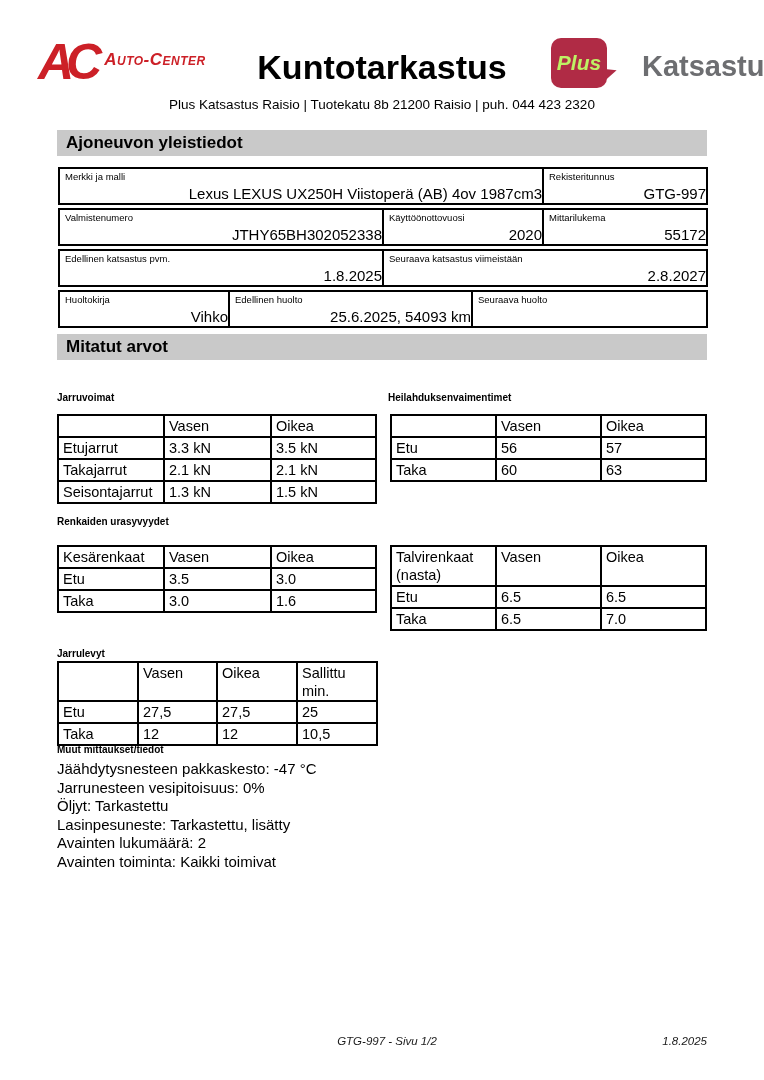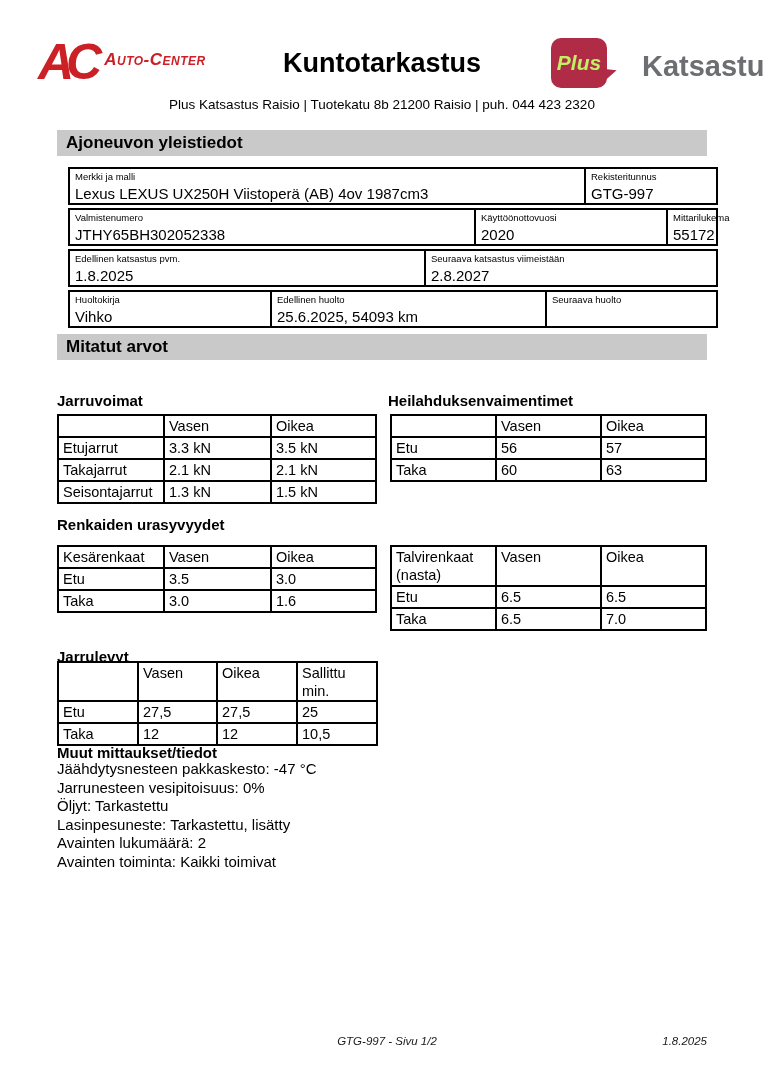--- a/index.html
+++ b/index.html
@@ -15,21 +15,21 @@
   .ac-mark {
     font-size:50px; font-weight:bold; font-style:italic;
     letter-spacing:-0.16em; line-height:52px; display:inline-block;
   }
   .ac-name {
     font-size:17px; font-weight:bold; font-style:italic;
     font-variant:small-caps; letter-spacing:0.5px;
     display:inline-block; margin-left:10px; vertical-align:14px;
   }
   .report-title { left:57px; top:48px; width:650px; text-align:center;
-    font-size:27px; font-weight:bold; }
+    font-size:34px; font-weight:bold; }
   .plus-logo { left:551px; top:38px; }
   .plus-box {
     position:relative; width:56px; height:50px; background:#B02B45;
     border-radius:10px; display:flex; align-items:center; justify-content:center;
   }
   .plus-text { color:#bef264; font-size:21px; font-weight:bold; font-style:italic; }
   .plus-tail {
     position:absolute; right:-10px; bottom:7px; width:0; height:0;
     border-left:14px solid #B02B45; border-top:3px solid transparent;
     border-bottom:10px solid transparent; transform:rotate(-6deg);
@@ -37,29 +37,29 @@
   .katsastus-text { left:610px; top:50px; font-size:29px; font-weight:bold; color:#6D6E71;margin-left:32px; }
   .address-line { left:57px; top:97px; width:650px; text-align:center; font-size:13.5px; }
 
   
   .section-bar {
     left:57px; width:650px; height:26px; background:#C9C9C9;
     font-size:17px; font-weight:bold; line-height:26px; padding-left:9px;
   }
 
   
-  .vrow { left:68px; width:650px; height:38px; display:flex;
-    border:2px solid #000; background:#fff;gap:32px; }
+  .vrow { left:58px; width:650px; height:38px; display:flex;
+    border:2px solid #000; background:#fff; }
   .vcell { border-left:2px solid #000; padding:2px 0 0 5px; overflow:hidden; flex:none; }
   .vcell:first-child { border-left:none; }
   .vlabel { font-size:9.5px; line-height:12px; }
-  .vvalue { font-size:15px; line-height:19px; margin-top:1px; white-space:nowrap; }
-
-  
-  .tlabel { font-size:15px; font-weight:bold; }
+  .vvalue { font-size:15px; line-height:19px; margin-top:1px; white-space:nowrap;text-align:right; }
+
+  
+  .tlabel { font-size:10px; font-weight:bold; }
   .mtable { position:absolute; border-collapse:collapse; background:#fff; table-layout:fixed; }
   .mtable td {
     border:2px solid #000; font-size:14.5px; line-height:18px;
     padding:1px 0 0 4px; vertical-align:top; overflow:hidden;
   }
   .mtable tr { height:22px; }
   .mtable tr.tall { height:40px; }
 
   
   .misc-lines { left:57px; top:760px; width:650px; font-size:15px; line-height:18.5px; }
@@ -97,21 +97,21 @@
       <div class="vlabel">Merkki ja malli</div>
       <div class="vvalue">Lexus LEXUS UX250H Viistoperä (AB) 4ov 1987cm3</div>
     </div>
     <div class="vcell" style="width:164px">
       <div class="vlabel">Rekisteritunnus</div>
       <div class="vvalue">GTG-997</div>
     </div>
   </div>
 
   <div class="abs vrow" style="top:208px">
-    <div class="vcell" style="width:372px">
+    <div class="vcell" style="width:322px">
       <div class="vlabel">Valmistenumero</div>
       <div class="vvalue">JTHY65BH302052338</div>
     </div>
     <div class="vcell" style="width:160px">
       <div class="vlabel">Käyttöönottovuosi</div>
       <div class="vvalue">2020</div>
     </div>
     <div class="vcell" style="width:164px">
       <div class="vlabel">Mittarilukema</div>
       <div class="vvalue">55172</div>

